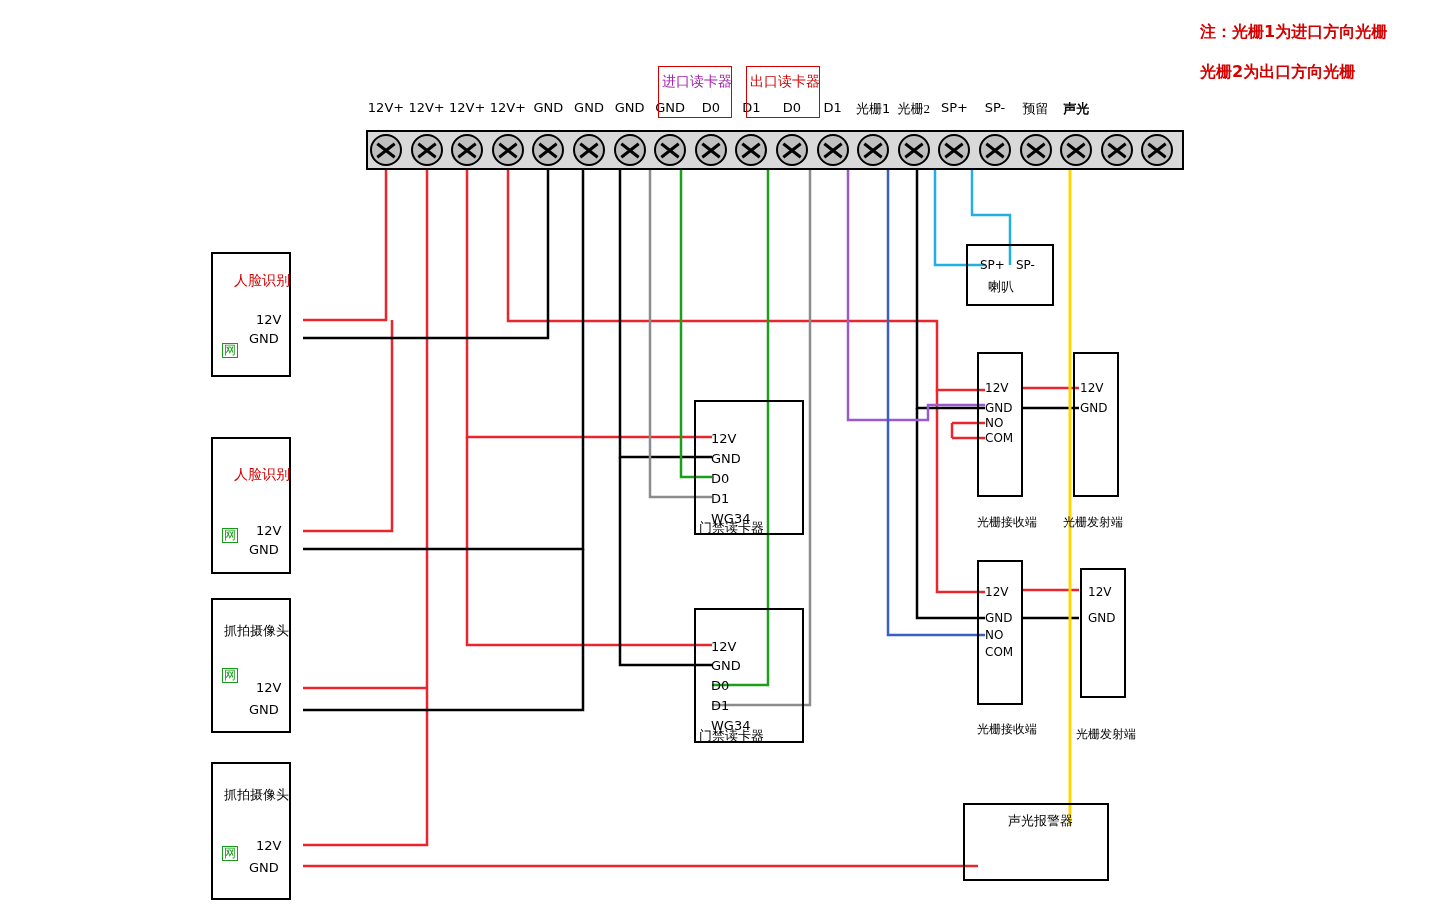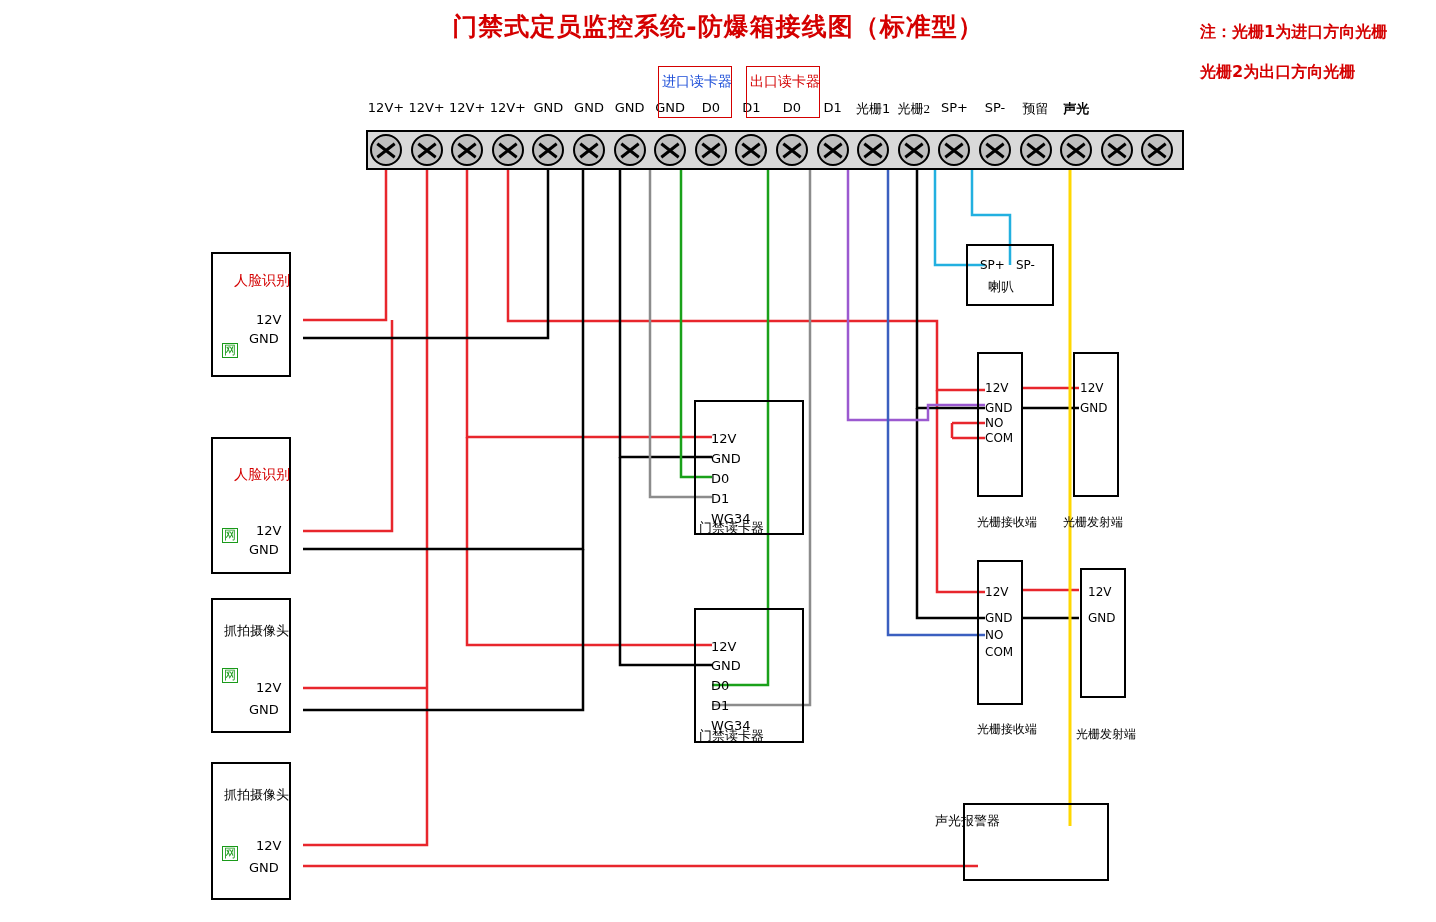--- a/index.html
+++ b/index.html
@@ -18,21 +18,20 @@
   .screw:before,.screw:after{content:"";position:absolute;background:#000;}
   .screw:before{left:3px;top:13px;width:22px;height:3px;transform:rotate(38deg);}
   .screw:after{left:3px;top:13px;width:22px;height:3px;transform:rotate(-38deg);}
   svg{position:absolute;left:0;top:0;}
 </style>
 </head>
 <body>
 
 <div id="stage">
 
-  <div class="title">门禁式定员监控系统-防爆箱接线图（标准型）</div>
   <div class="note" style="left:1200px;top:22px;">注：光栅1为进口方向光栅</div>
   <div class="note" style="left:1200px;top:62px;">光栅2为出口方向光栅</div>
 
   <svg width="1436" height="922">
     <g fill="none" stroke-width="2.5">
 
       <polyline points="386,170 386,320 303,320" stroke="#e8262c"></polyline>
 
       <polyline points="427,170 427,845 303,845" stroke="#e8262c"></polyline>
 
@@ -129,21 +128,21 @@
       <div class="lbl" style="left: 832.6px; top: 100px; transform: translateX(-50%);">D1</div>
       <div class="lbl" style="left: 873.2px; top: 100px; transform: translateX(-50%);">光栅1</div>
       <div class="lbl" style="left: 913.8px; top: 100px; transform: translateX(-50%); font-family: Liberation Serif, serif;">光栅2</div>
       <div class="lbl" style="left: 954.4px; top: 100px; transform: translateX(-50%);">SP+</div>
       <div class="lbl" style="left: 995px; top: 100px; transform: translateX(-50%);">SP-</div>
       <div class="lbl" style="left: 1035.6px; top: 100px; transform: translateX(-50%);">预留</div>
       <div class="lbl" style="left: 1076.2px; top: 100px; transform: translateX(-50%); font-weight: bold;">声光</div>
     </div>
 
   <div class="redbox" style="left:658px;top:66px;width:74px;height:52px;"></div>
-  <div class="redlbl" style="left:662px;top:73px;color:#1d4ed8;">进口读卡器</div>
+  <div class="redlbl" style="left:662px;top:73px;color:#a21caf;">进口读卡器</div>
   <div class="redbox" style="left:746px;top:66px;width:74px;height:52px;"></div>
   <div class="redlbl" style="left:750px;top:73px;color:#d40000;">出口读卡器</div>
 
   <div class="box" style="left:211px;top:252px;width:80px;height:125px;"></div>
   <div class="redlbl" style="left:234px;top:272px;">人脸识别</div>
   <div class="lbl" style="left:256px;top:312px;">12V</div>
   <div class="lbl" style="left:249px;top:331px;">GND</div>
   <div class="greenlbl" style="left:222px;top:343px;">网</div>
 
   <div class="box" style="left:211px;top:437px;width:80px;height:137px;"></div>
@@ -203,15 +202,15 @@
   <div class="lbl sm" style="left:985px;top:628px;">NO</div>
   <div class="lbl sm" style="left:985px;top:645px;">COM</div>
   <div class="lbl sm" style="left:977px;top:721px;">光栅接收端</div>
 
   <div class="box" style="left:1080px;top:568px;width:46px;height:130px;"></div>
   <div class="lbl sm" style="left:1088px;top:585px;">12V</div>
   <div class="lbl sm" style="left:1088px;top:611px;">GND</div>
   <div class="lbl sm" style="left:1076px;top:726px;">光栅发射端</div>
 
   <div class="box" style="left:963px;top:803px;width:146px;height:78px;"></div>
-  <div class="lbl" style="left:935px;top:812px;">声光报警器</div>
+  <div class="lbl" style="left:1008px;top:812px;">声光报警器</div>
 
 </div>
 
 </body></html>

